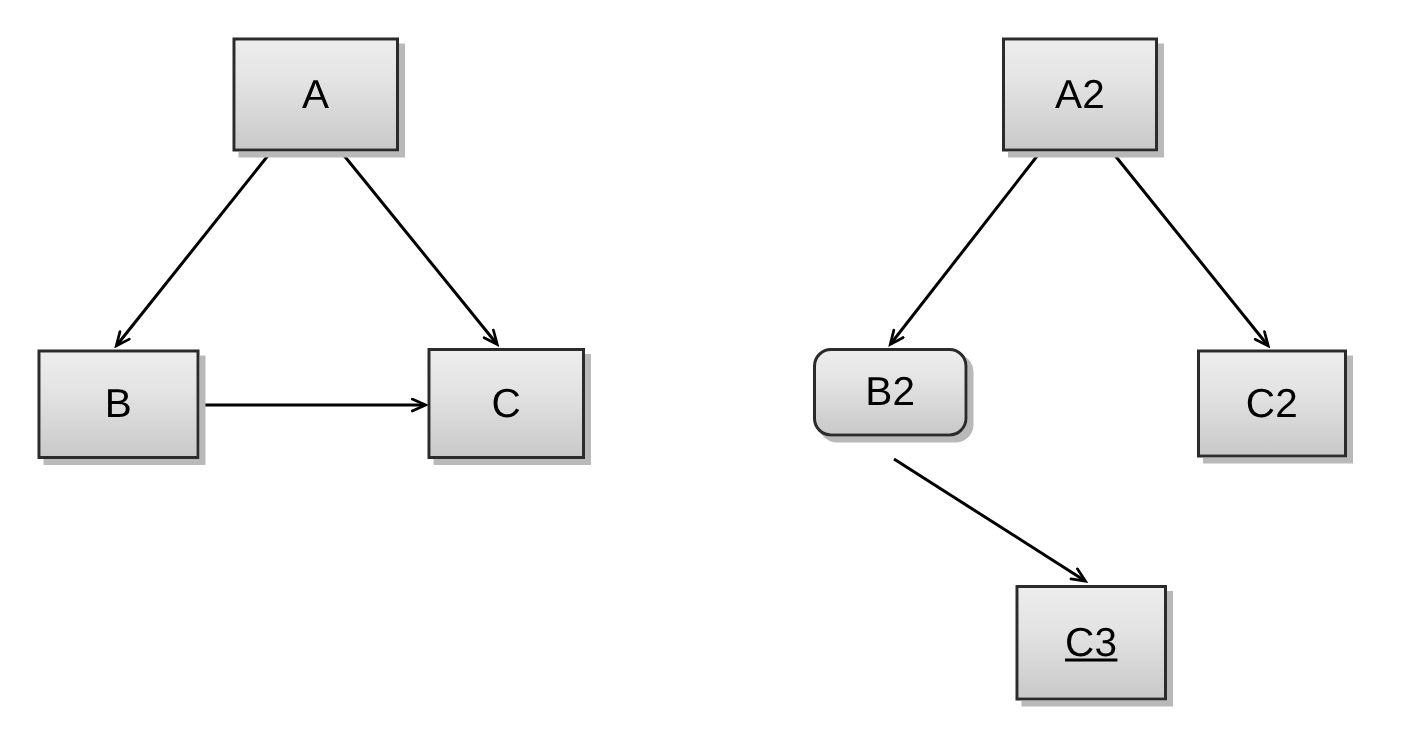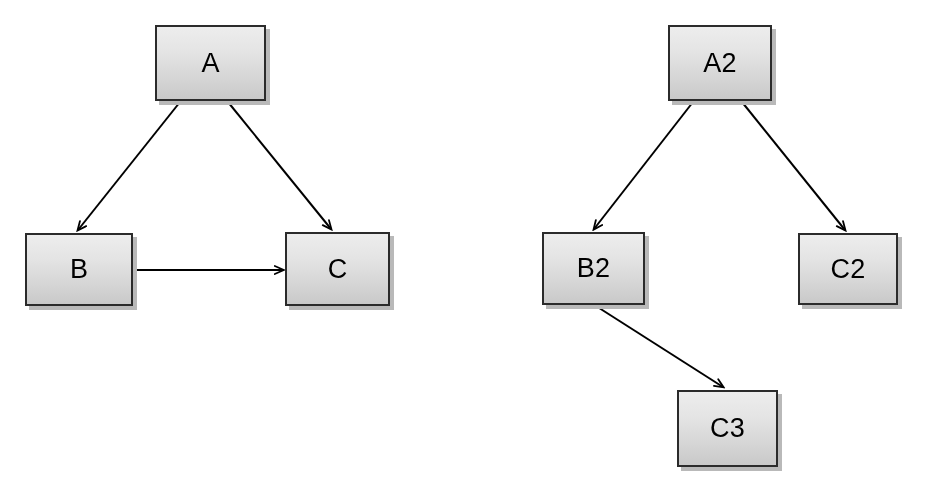--- a/index.html
+++ b/index.html
@@ -78,24 +78,24 @@
         <span class="node-label">B</span>
       </div>
       <div class="node" style="left: 285px; top: 232px; width: 105px; height: 74px;">
         <span class="node-label">C</span>
       </div>
     </div>
   <div id="nodes-right">
       <div class="node" style="left: 668px; top: 25px; width: 104px; height: 76px;">
         <span class="node-label">A2</span>
       </div>
-      <div class="node" style="left: 542px; top: 232px; width: 103px; height: 73px;">
+      <div class="node" style="left: 542px; top: 232px; width: 103px; height: 59px; border-radius: 12px;">
         <span class="node-label">B2</span>
       </div>
       <div class="node" style="left: 798px; top: 233px; width: 100px; height: 72px;">
         <span class="node-label">C2</span>
       </div>
-      <div class="node" style="left: 677px; top: 390px; width: 101px; height: 77px;">
+      <div class="node" style="left: 677px; top: 390px; width: 101px; height: 77px; text-decoration: underline;">
         <span class="node-label">C3</span>
       </div>
     </div>
 
 </div>
 
 </body></html>

